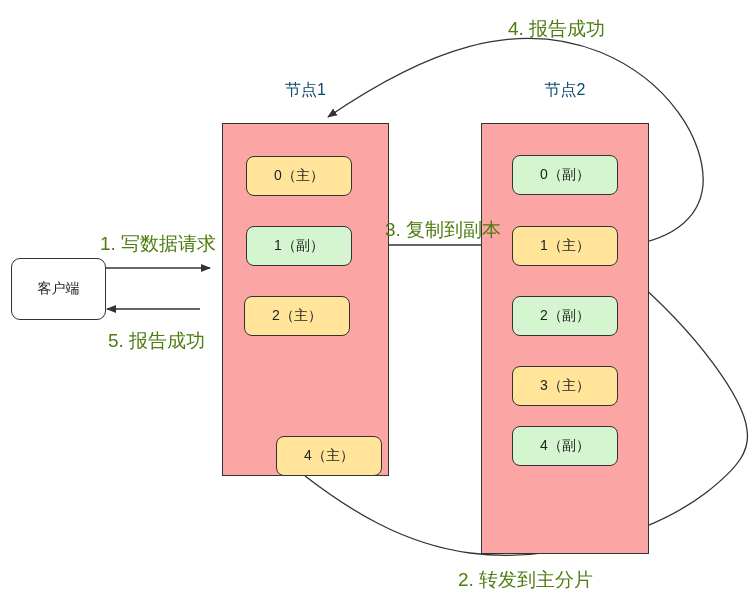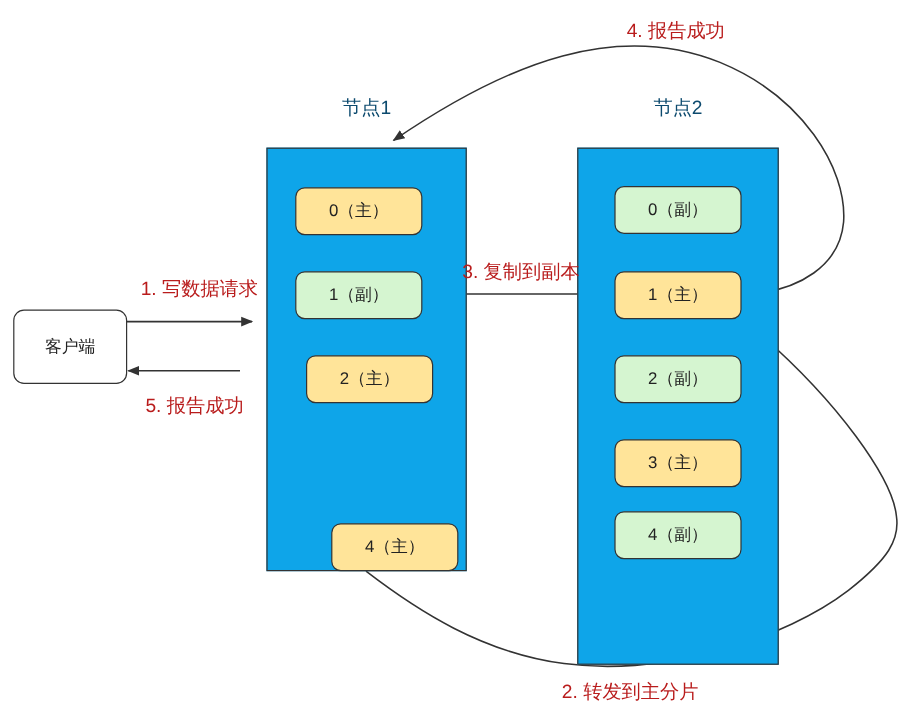--- a/index.html
+++ b/index.html
@@ -16,21 +16,21 @@
     overflow: hidden;
   }
   .arrow-layer {
     position: absolute;
     left: 0; top: 0;
     width: 756px; height: 601px;
   }
   .node-box {
     position: absolute;
     border: 1px solid #333333;
-    background: #0ea5e9;
+    background: #fca5a5;
   }
   .node1-box { left: 222px; top: 123px; width: 167px; height: 353px; }
   .node2-box { left: 481px; top: 123px; width: 168px; height: 431px; }
   .node-title {
     position: absolute;
     top: 80px;
     height: 18px;
     font-size: 16px;
     color: #0c4a6e;
     text-align: center;
@@ -59,22 +59,22 @@
     border: 1px solid #333333;
     border-radius: 9px;
     background: #ffffff;
     display: flex;
     align-items: center;
     justify-content: center;
     font-size: 14px;
   }
   .flow-label {
     position: absolute;
-    font-size: 16px;
-    color: #b91c1c;
+    font-size: 19px;
+    color: #4d7c0f;
     text-align: right;
     white-space: nowrap;
   }
   .label-step1 { left: 100px;  top: 231px; width: 115px; }
   .label-step5 { left: 108px;  top: 328px; width: 95px;  }
   .label-step3 { left: 385px;  top: 217px; width: 98px;  }
   .label-step4 { left: 508px;  top: 16px;  width: 96px;  }
   .label-step2 { left: 458px;  top: 567px; width: 124px; }
 </style>
 </head>
@@ -107,21 +107,21 @@
   <div class="node-title node1-title">节点1</div>
   <div class="node-title node2-title">节点2</div>
 
   <div class="node-box node1-box">
     <div class="shard primary" style="left:23px; top:32px;">
       <span>0（主）</span>
     </div>
     <div class="shard replica" style="left:23px; top:102px;justify-content:center;">
       <span>1（副）</span>
     </div>
-    <div class="shard primary" style="left:32px; top:172px;">
+    <div class="shard primary" style="left:21px; top:172px;">
       <span>2（主）</span>
     </div>
     <div class="shard primary" style="left:23px; top:312px;margin-left:30px;">
       <span>4（主）</span>
     </div>
   </div>
 
   <div class="node-box node2-box">
     <div class="shard replica" style="left:30px; top:31px;">
       <span>0（副）</span>

